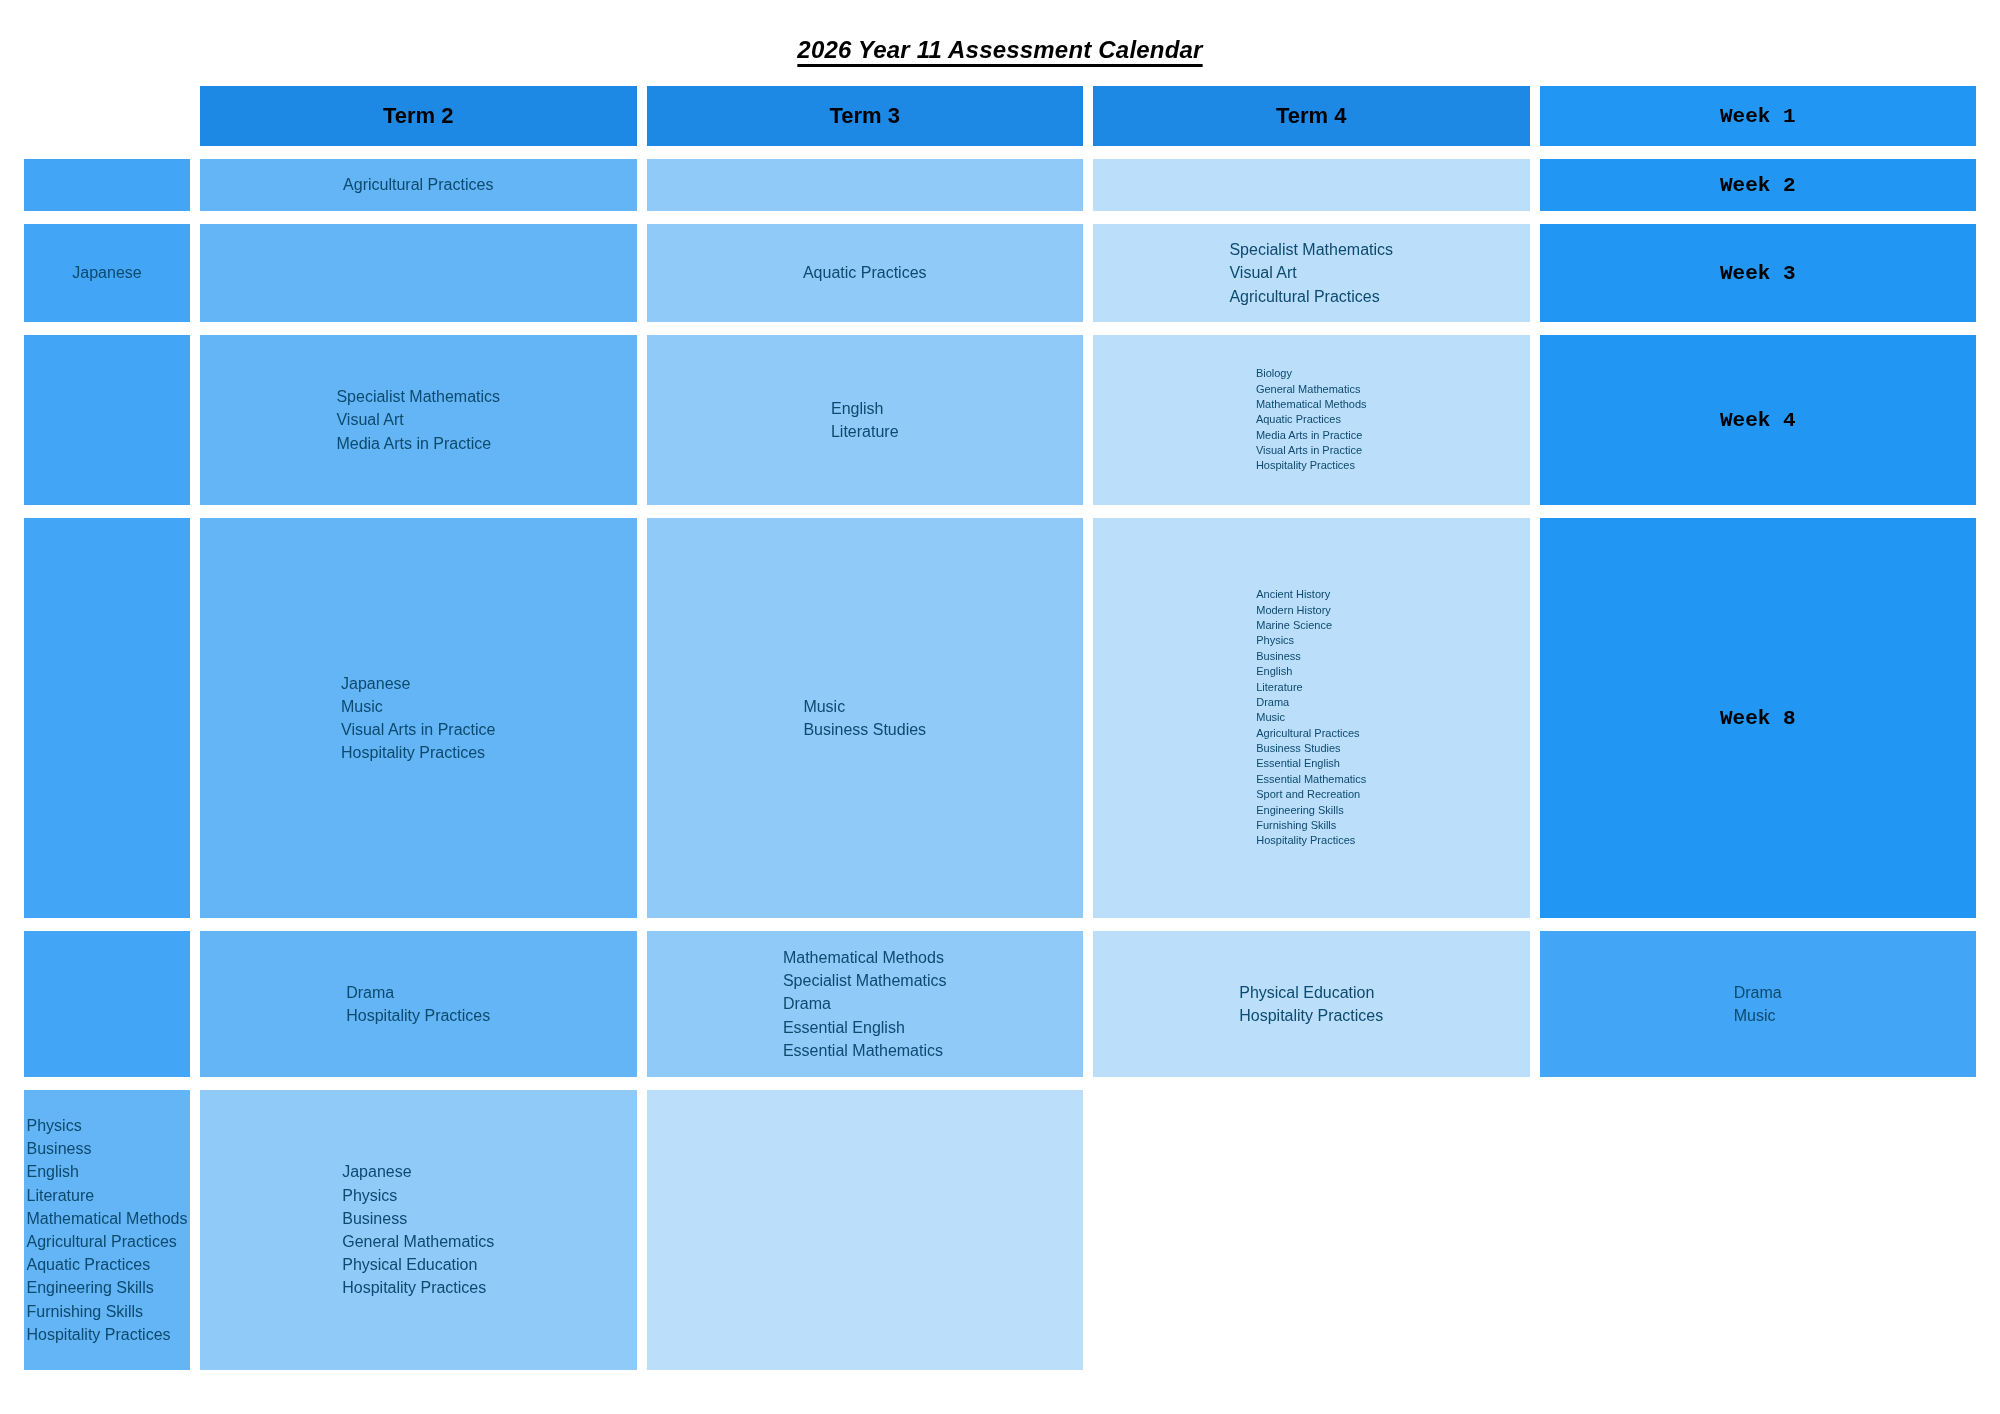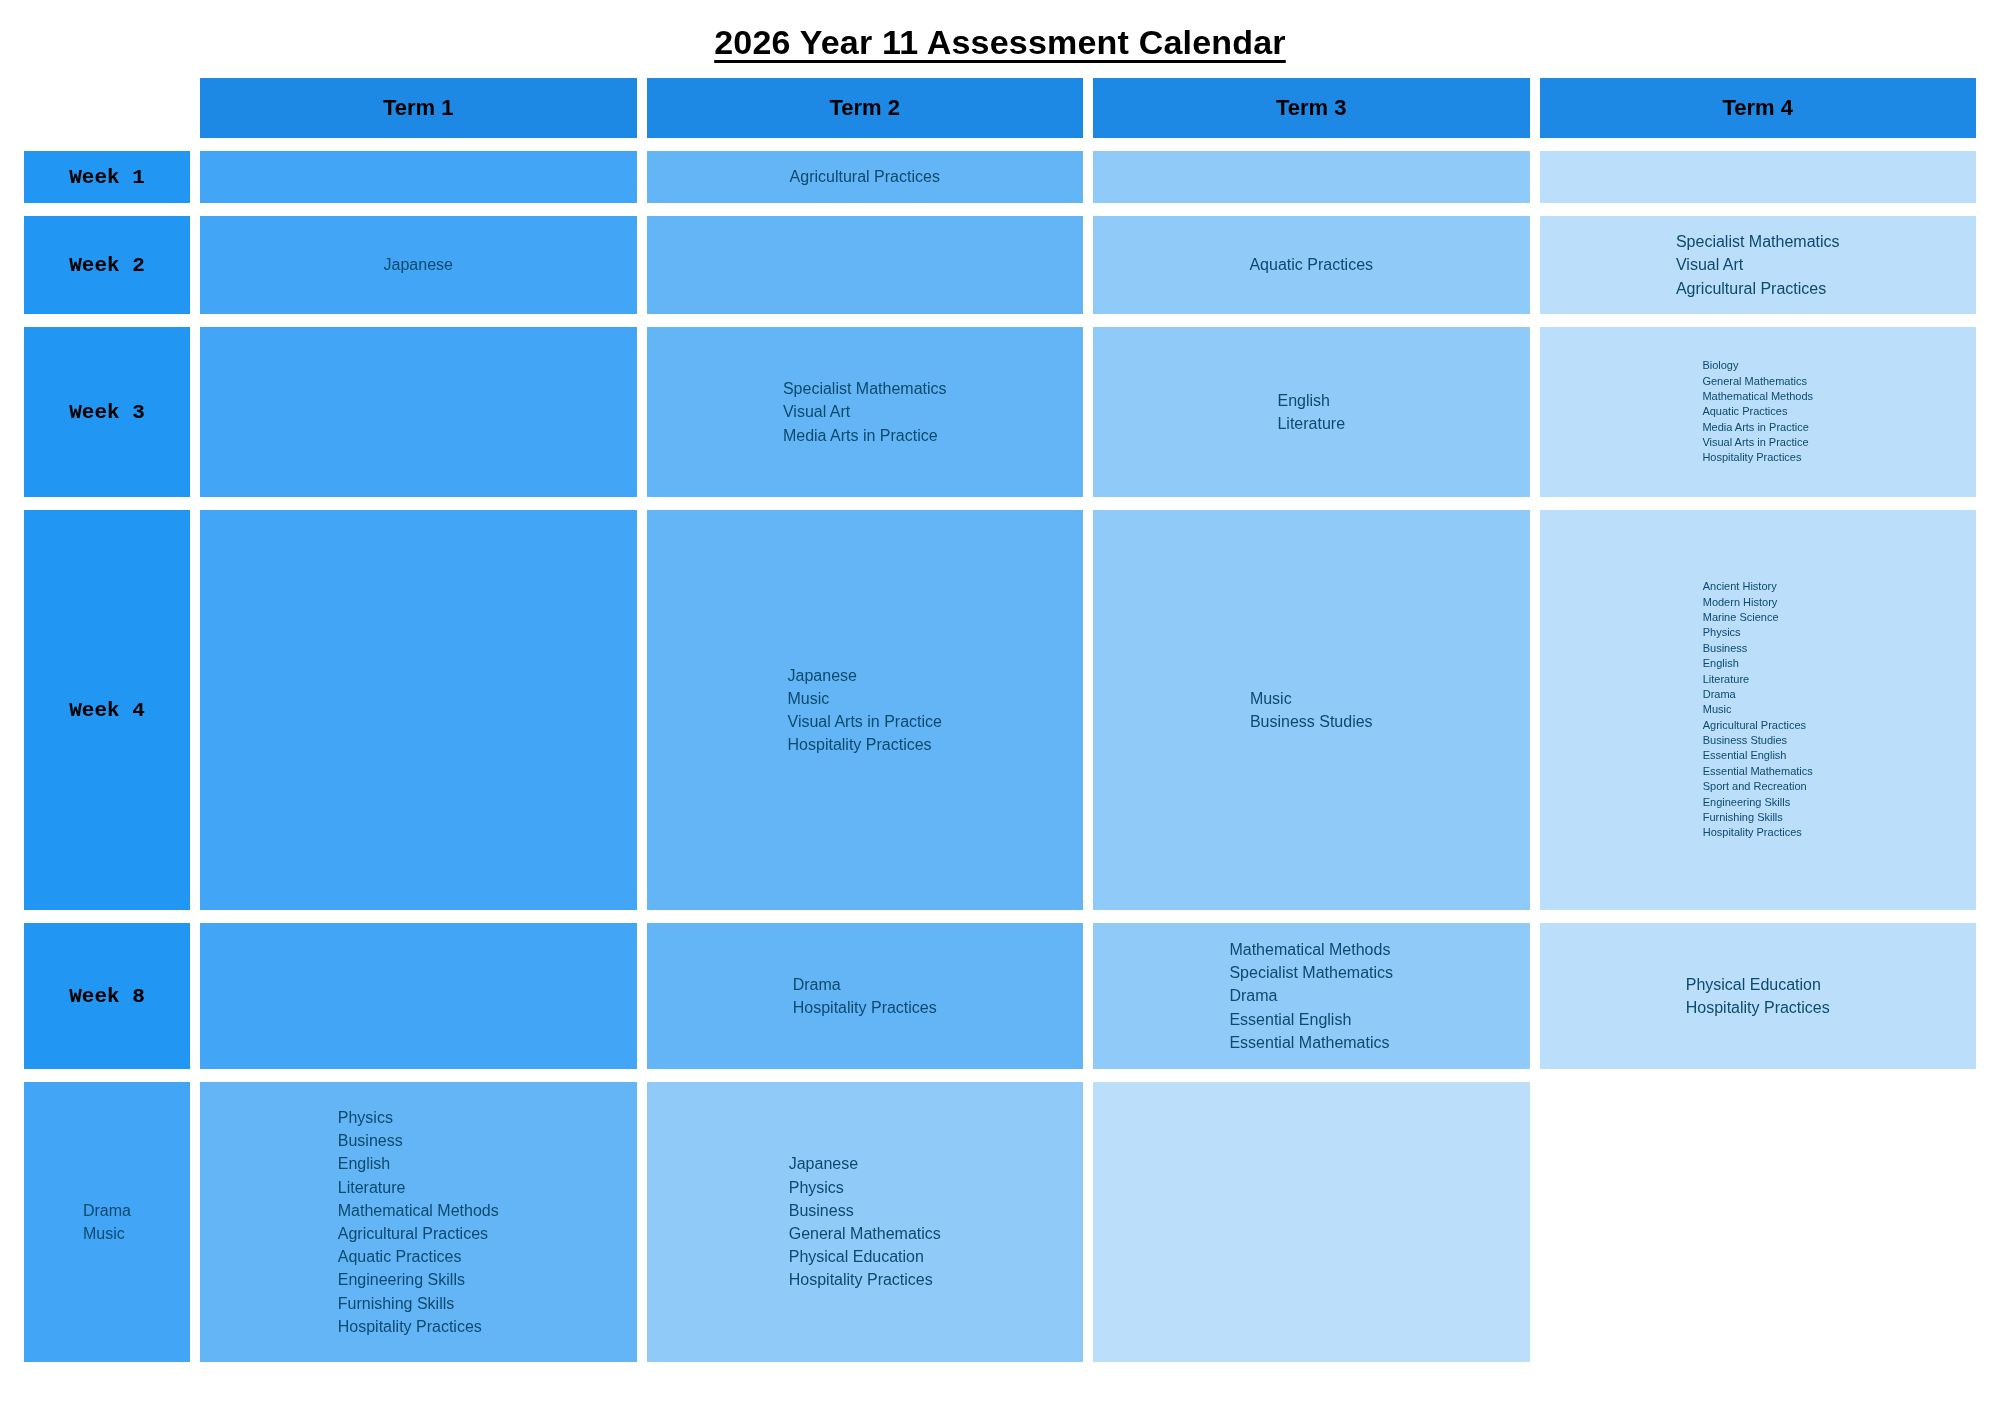--- a/index.html
+++ b/index.html
@@ -10,29 +10,30 @@
     font-family: "Liberation Sans", sans-serif;
     color: #000;
     --header: #1E88E5;
     --week-label: #2196F3;
     --term1: #42A5F5;
     --term2: #64B5F6;
     --term3: #90CAF9;
     --term4: #BBDEFB;
   }
   .title {
-    padding-top: 24px;
+    padding-top: 32px;
     text-align: center;
-    font-size: 34px;
+    font-size: 24px;
     font-weight: 800;
     letter-spacing: 0.2px;
     text-decoration: underline;
     text-decoration-thickness: 3px;
     text-underline-offset: 6px;
     line-height: 36px;
+    font-style: italic;
   }
   .calendar {
     margin: 18px 24px 0 24px;
     display: grid;
     grid-template-columns: 166px repeat(4, 1fr);
     grid-template-rows: 60px 52px 98px 170px 400px 146px 280px;
     gap: 13px 10px;
   }
   .corner { background: transparent; }
   .head {
@@ -61,21 +62,20 @@
   .t4 { background: var(--term4); }
 </style>
 </head>
 <body style="--header: #1E88E5; --week-label: #2196F3; --term1: #42A5F5; --term2: #64B5F6; --term3: #90CAF9; --term4: #BBDEFB;">
 
 <div class="title">2026 Year 11 Assessment Calendar</div>
 
 <div class="calendar">
 
   <div class="corner"></div>
-  <div class="head">Term 1</div>
   <div class="head">Term 2</div>
   <div class="head">Term 3</div>
   <div class="head">Term 4</div>
 
   <div class="week">Week 1</div>
   <div class="cell t1"></div>
   <div class="cell t2">Agricultural Practices</div>
   <div class="cell t3"></div>
   <div class="cell t4"></div>
 

